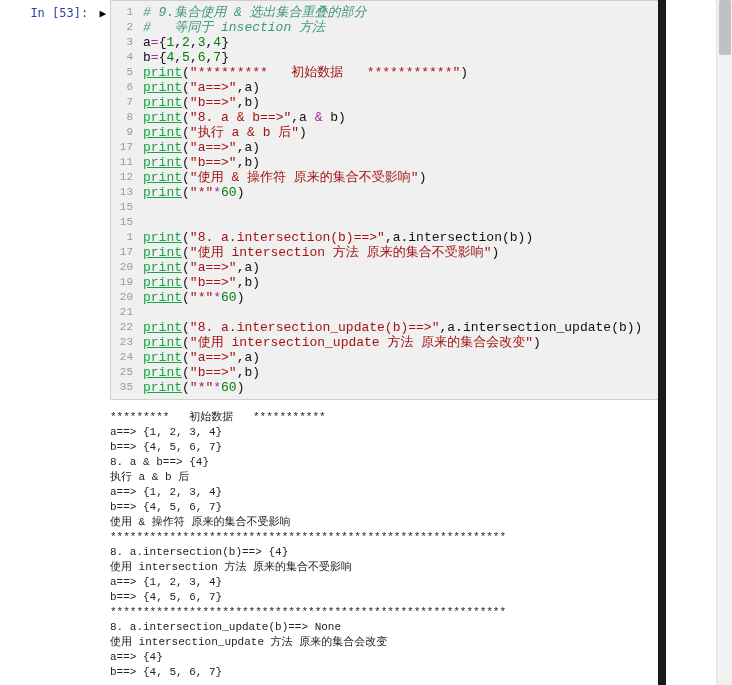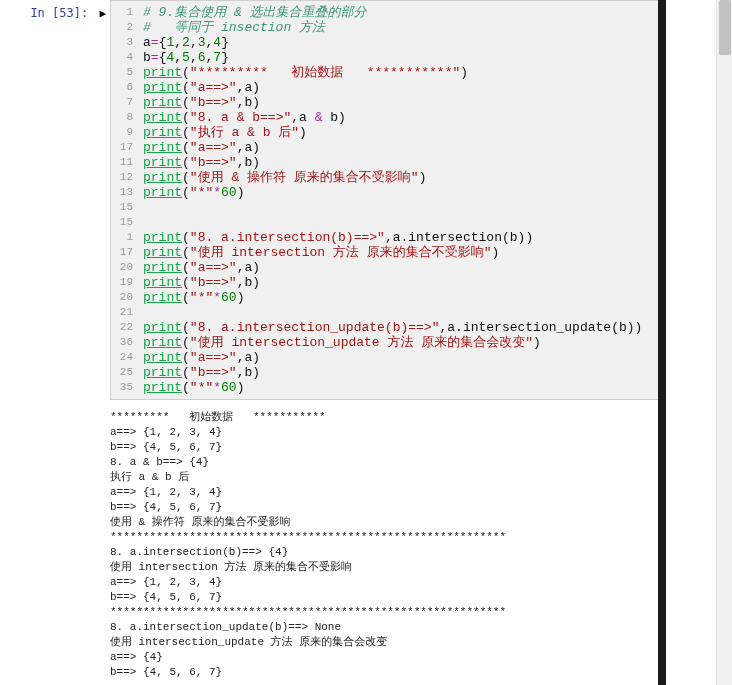--- a/index.html
+++ b/index.html
@@ -131,21 +131,21 @@
           <div>13</div>
           <div>15</div>
           <div>15</div>
           <div>1</div>
           <div>17</div>
           <div>20</div>
           <div>19</div>
           <div>20</div>
           <div>21</div>
           <div>22</div>
-          <div>36</div>
+          <div>23</div>
           <div>24</div>
           <div>25</div>
           <div>35</div>
         </div>
       <div class="code-lines" id="code-lines"><span class="code-line"><span class="tok-comment"># 9.集合使用 &amp; 选出集合重叠的部分</span></span><span class="code-line"><span class="tok-comment">#   等同于 insection 方法</span></span><span class="code-line"><span class="tok-name">a</span><span class="tok-op">=</span><span class="tok-punc">{</span><span class="tok-num">1</span><span class="tok-punc">,</span><span class="tok-num">2</span><span class="tok-punc">,</span><span class="tok-num">3</span><span class="tok-punc">,</span><span class="tok-num">4</span><span class="tok-punc">}</span></span><span class="code-line"><span class="tok-name">b</span><span class="tok-op">=</span><span class="tok-punc">{</span><span class="tok-num">4</span><span class="tok-punc">,</span><span class="tok-num">5</span><span class="tok-punc">,</span><span class="tok-num">6</span><span class="tok-punc">,</span><span class="tok-num">7</span><span class="tok-punc">}</span></span><span class="code-line"><span class="tok-func">print</span><span class="tok-punc">(</span><span class="tok-str">"*********   初始数据   ***********"</span><span class="tok-punc">)</span></span><span class="code-line"><span class="tok-func">print</span><span class="tok-punc">(</span><span class="tok-str">"a==&gt;"</span><span class="tok-punc">,</span><span class="tok-name">a</span><span class="tok-punc">)</span></span><span class="code-line"><span class="tok-func">print</span><span class="tok-punc">(</span><span class="tok-str">"b==&gt;"</span><span class="tok-punc">,</span><span class="tok-name">b</span><span class="tok-punc">)</span></span><span class="code-line"><span class="tok-func">print</span><span class="tok-punc">(</span><span class="tok-str">"8. a &amp; b==&gt;"</span><span class="tok-punc">,</span><span class="tok-name">a </span><span class="tok-op">&amp;</span><span class="tok-name"> b</span><span class="tok-punc">)</span></span><span class="code-line"><span class="tok-func">print</span><span class="tok-punc">(</span><span class="tok-str">"执行 a &amp; b 后"</span><span class="tok-punc">)</span></span><span class="code-line"><span class="tok-func">print</span><span class="tok-punc">(</span><span class="tok-str">"a==&gt;"</span><span class="tok-punc">,</span><span class="tok-name">a</span><span class="tok-punc">)</span></span><span class="code-line"><span class="tok-func">print</span><span class="tok-punc">(</span><span class="tok-str">"b==&gt;"</span><span class="tok-punc">,</span><span class="tok-name">b</span><span class="tok-punc">)</span></span><span class="code-line"><span class="tok-func">print</span><span class="tok-punc">(</span><span class="tok-str">"使用 &amp; 操作符 原来的集合不受影响"</span><span class="tok-punc">)</span></span><span class="code-line"><span class="tok-func">print</span><span class="tok-punc">(</span><span class="tok-str">"*"</span><span class="tok-op">*</span><span class="tok-num">60</span><span class="tok-punc">)</span></span><span class="code-line"></span><span class="code-line"></span><span class="code-line"><span class="tok-func">print</span><span class="tok-punc">(</span><span class="tok-str">"8. a.intersection(b)==&gt;"</span><span class="tok-punc">,</span><span class="tok-name">a</span><span class="tok-punc">.</span><span class="tok-name">intersection</span><span class="tok-punc">(</span><span class="tok-name">b</span><span class="tok-punc">)</span><span class="tok-punc">)</span></span><span class="code-line"><span class="tok-func">print</span><span class="tok-punc">(</span><span class="tok-str">"使用 intersection 方法 原来的集合不受影响"</span><span class="tok-punc">)</span></span><span class="code-line"><span class="tok-func">print</span><span class="tok-punc">(</span><span class="tok-str">"a==&gt;"</span><span class="tok-punc">,</span><span class="tok-name">a</span><span class="tok-punc">)</span></span><span class="code-line"><span class="tok-func">print</span><span class="tok-punc">(</span><span class="tok-str">"b==&gt;"</span><span class="tok-punc">,</span><span class="tok-name">b</span><span class="tok-punc">)</span></span><span class="code-line"><span class="tok-func">print</span><span class="tok-punc">(</span><span class="tok-str">"*"</span><span class="tok-op">*</span><span class="tok-num">60</span><span class="tok-punc">)</span></span><span class="code-line"></span><span class="code-line"><span class="tok-func">print</span><span class="tok-punc">(</span><span class="tok-str">"8. a.intersection_update(b)==&gt;"</span><span class="tok-punc">,</span><span class="tok-name">a</span><span class="tok-punc">.</span><span class="tok-name">intersection_update</span><span class="tok-punc">(</span><span class="tok-name">b</span><span class="tok-punc">)</span><span class="tok-punc">)</span></span><span class="code-line"><span class="tok-func">print</span><span class="tok-punc">(</span><span class="tok-str">"使用 intersection_update 方法 原来的集合会改变"</span><span class="tok-punc">)</span></span><span class="code-line"><span class="tok-func">print</span><span class="tok-punc">(</span><span class="tok-str">"a==&gt;"</span><span class="tok-punc">,</span><span class="tok-name">a</span><span class="tok-punc">)</span></span><span class="code-line"><span class="tok-func">print</span><span class="tok-punc">(</span><span class="tok-str">"b==&gt;"</span><span class="tok-punc">,</span><span class="tok-name">b</span><span class="tok-punc">)</span></span><span class="code-line"><span class="tok-func">print</span><span class="tok-punc">(</span><span class="tok-str">"*"</span><span class="tok-op">*</span><span class="tok-num">60</span><span class="tok-punc">)</span></span></div>
     </div>
     <div class="output-area" id="output"><div>*********   初始数据   ***********</div><div>a==&gt; {1, 2, 3, 4}</div><div>b==&gt; {4, 5, 6, 7}</div><div>8. a &amp; b==&gt; {4}</div><div>执行 a &amp; b 后</div><div>a==&gt; {1, 2, 3, 4}</div><div>b==&gt; {4, 5, 6, 7}</div><div>使用 &amp; 操作符 原来的集合不受影响</div><div>************************************************************</div><div>8. a.intersection(b)==&gt; {4}</div><div>使用 intersection 方法 原来的集合不受影响</div><div>a==&gt; {1, 2, 3, 4}</div><div>b==&gt; {4, 5, 6, 7}</div><div>************************************************************</div><div>8. a.intersection_update(b)==&gt; None</div><div>使用 intersection_update 方法 原来的集合会改变</div><div>a==&gt; {4}</div><div>b==&gt; {4, 5, 6, 7}</div></div>
   </div>
 </div>
 

